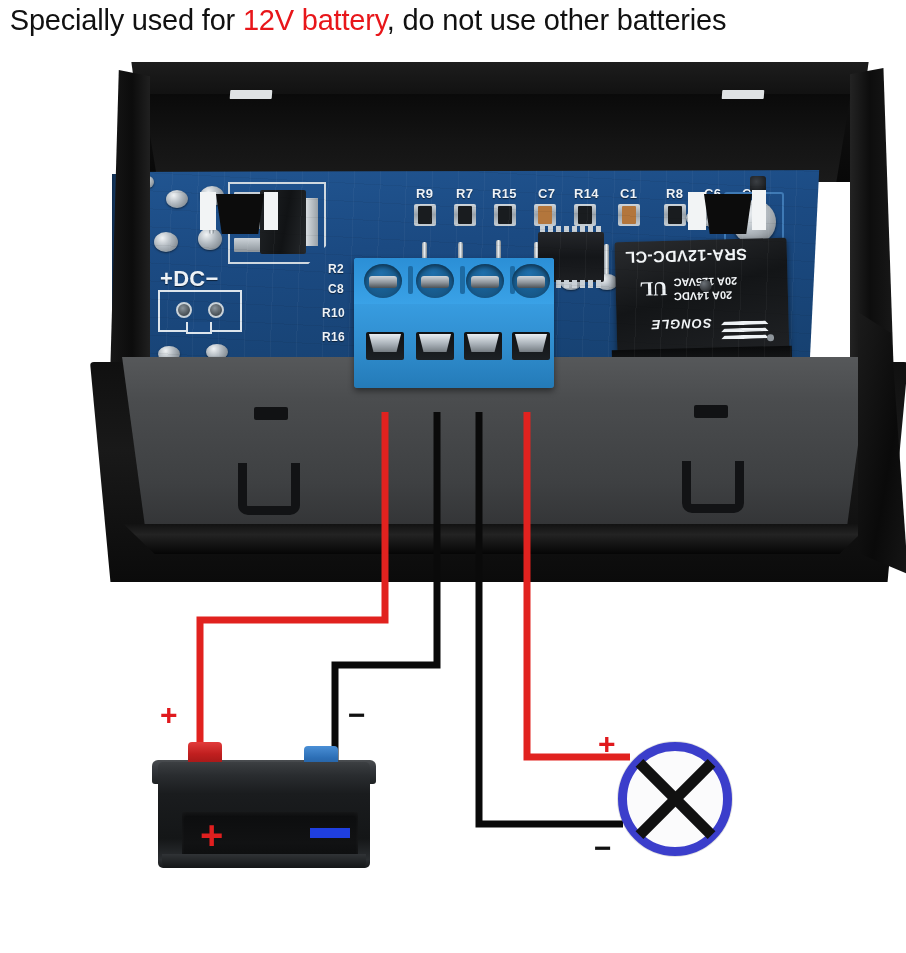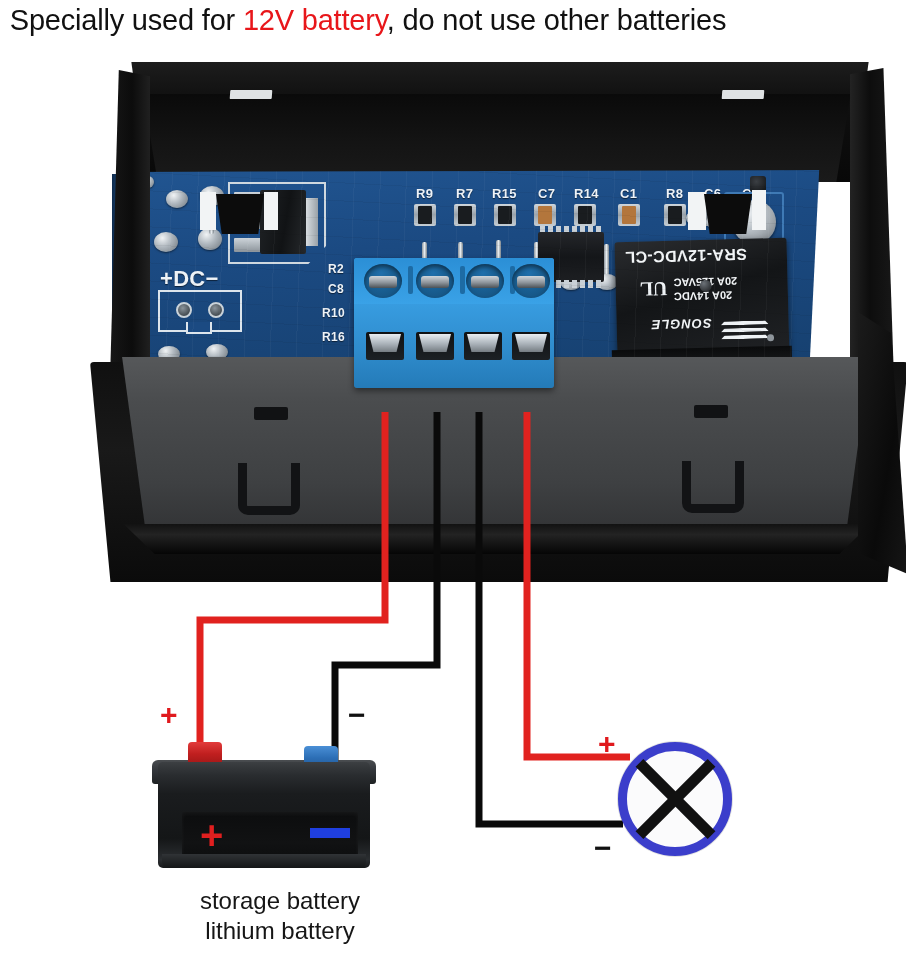--- a/index.html
+++ b/index.html
@@ -615,18 +615,14 @@
   <div class="lamp">
     <div class="lamp-ring"></div>
     <div class="lamp-x">
         <i class="a"></i>
         <i class="b"></i>
       </div>
   </div>
   <div class="sym-plus" style="left:598px;top:727px;">+</div>
   <div class="sym-minus" style="left:594px;top:831px;">−</div>
 
-  <div class="caption" style="left:130px;top:886px;width:300px;">
-    <div>storage battery</div>
-    <div>lithium battery</div>
-  </div>
 
 </div>
 
 </body></html>

